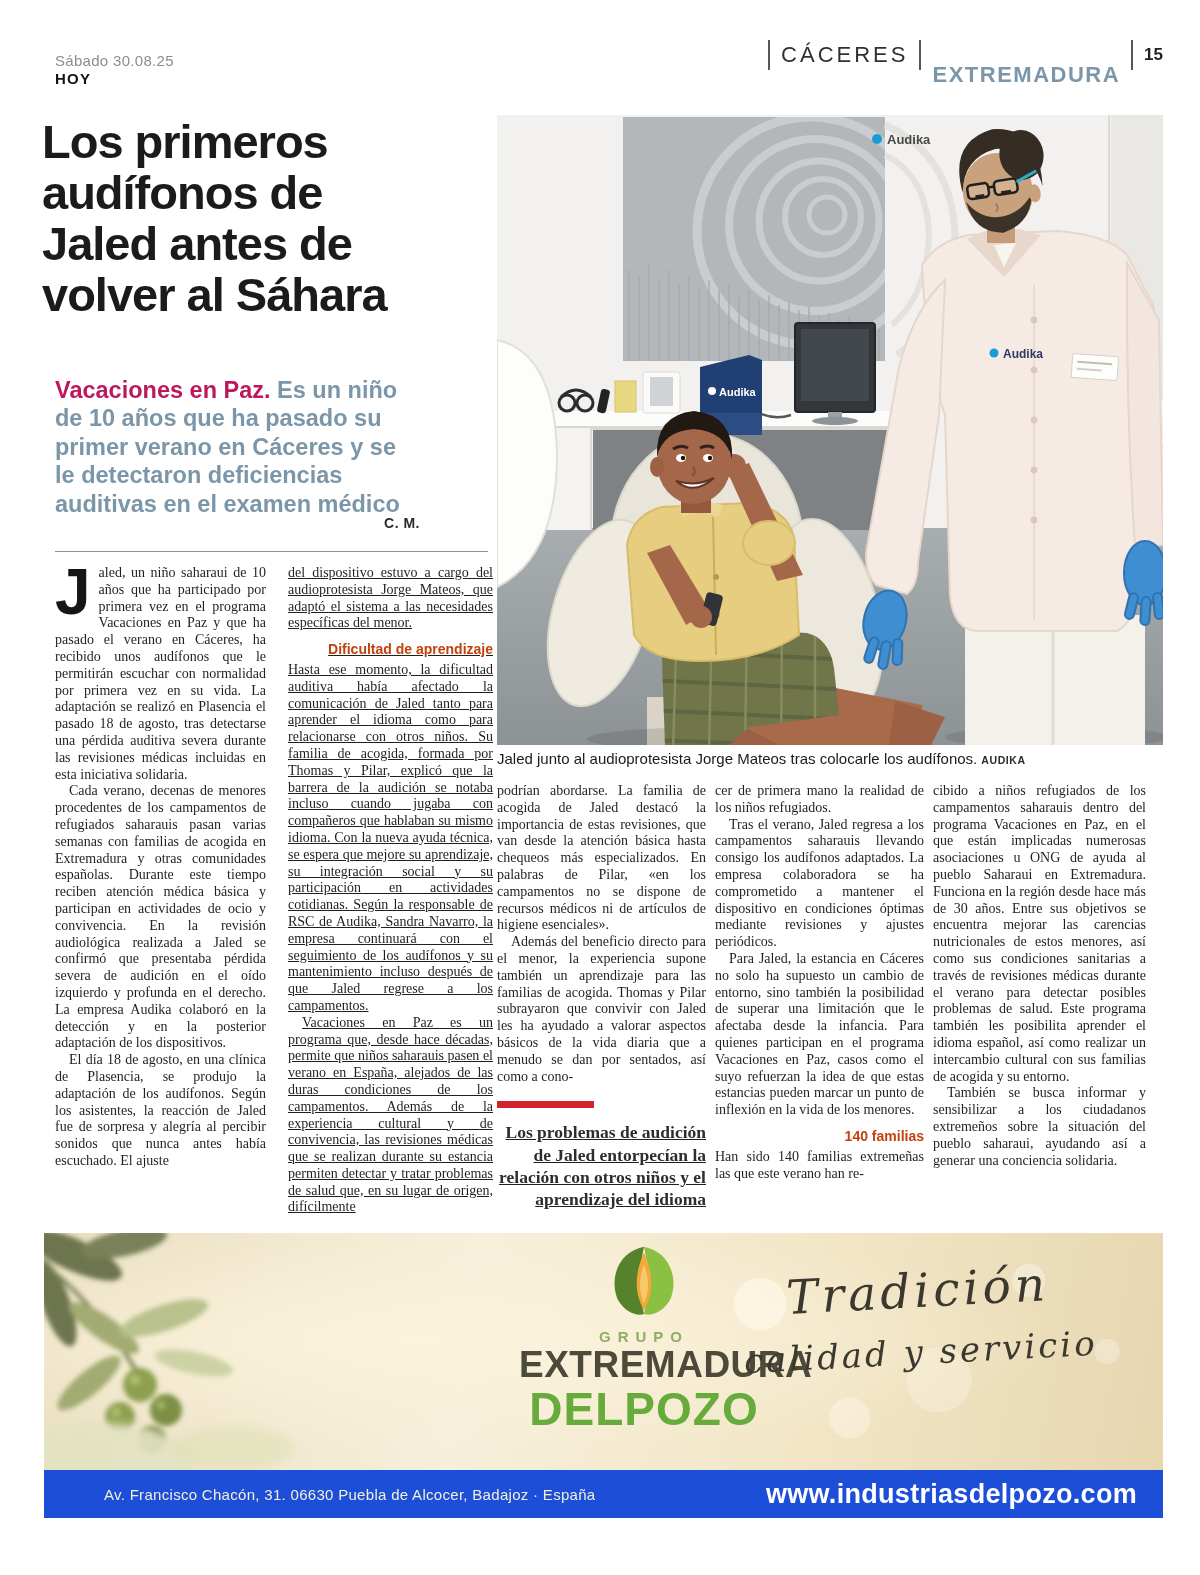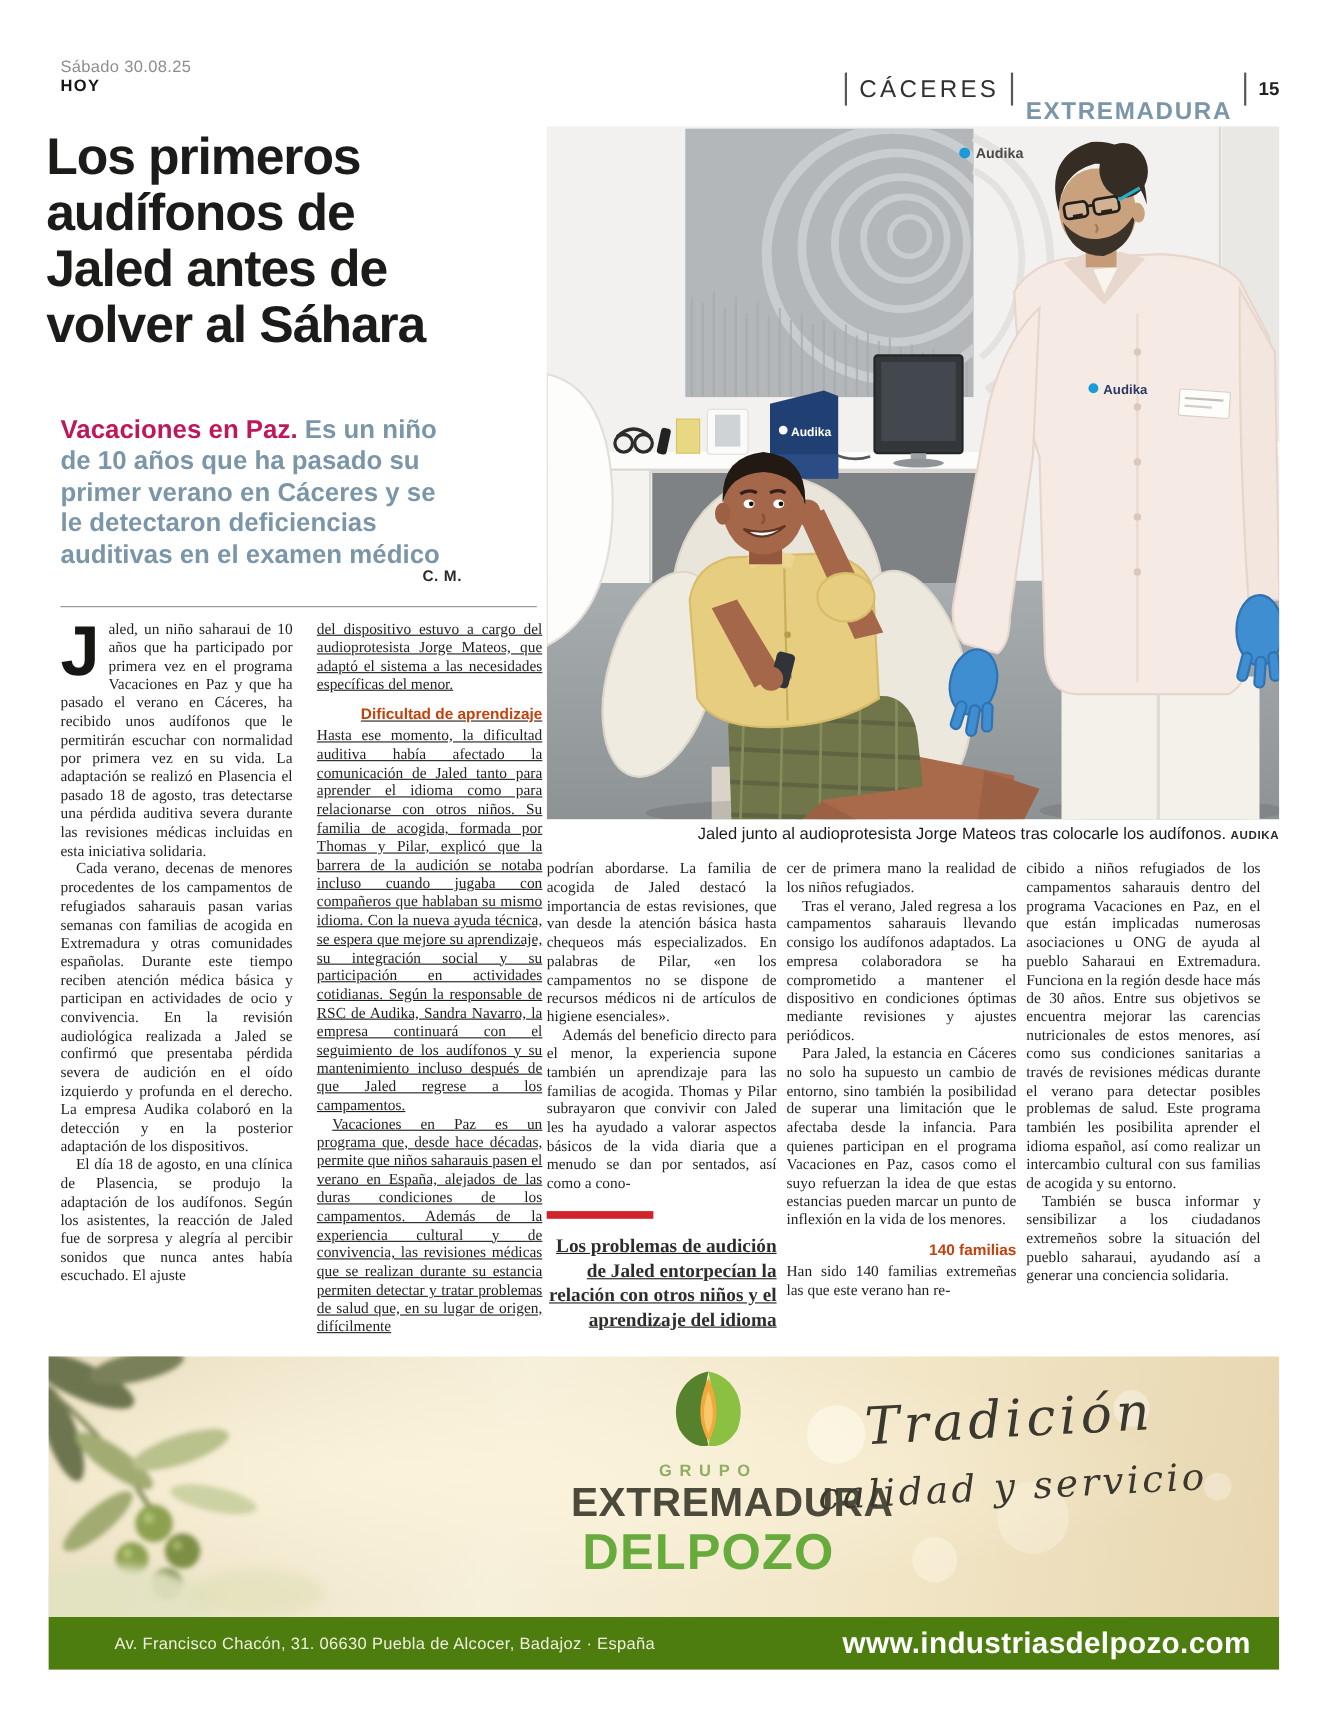--- a/index.html
+++ b/index.html
@@ -3,21 +3,21 @@
 <meta charset="utf-8">
 <style>
   * { margin:0; padding:0; box-sizing:border-box; }
   html,body { background:#ffffff; }
   .page { position:relative; width:1200px; height:1575px; background:#fff; overflow:hidden;
           font-family:"Liberation Sans", sans-serif; }
 
   
   .hdr-date { position:absolute; left:55px; top:52px; font-size:15px; color:#8d8d8d; letter-spacing:.3px; }
   .hdr-masthead { position:absolute; left:55px; top:70px; font-size:15px; font-weight:bold; color:#141414; letter-spacing:1.2px; }
-  .hdr-section { position:absolute; top:64px; right:37px; display:flex; align-items:center; gap:11px; height:34px;padding-left:20px; }
+  .hdr-section { position:absolute; top:38px; right:37px; display:flex; align-items:center; gap:11px; height:34px;padding-left:20px; }
   .hdr-bar { width:2px; height:30px; background:#55585a; }
   .hdr-city { font-size:22px; color:#303030; letter-spacing:3px; font-weight:400; }
   .hdr-region { font-size:22px; color:#7b96a8; letter-spacing:1.5px; font-weight:bold;margin-top:39px; }
   .hdr-page-num { font-size:17px; font-weight:bold; color:#222; }
 
   
   .headline { position:absolute; left:42px; top:116px; width:450px; font-weight:bold;
               font-size:47px; line-height:51px; color:#1b1b1a; letter-spacing:-1px; }
   .standfirst { position:absolute; left:55px; top:376px; width:362px; font-weight:bold;
                 font-size:23.5px; line-height:28.4px; color:#7b96a8; }
@@ -40,21 +40,21 @@
   .col-4 { left:715px; top:783px; width:209px; height:434px; }
   .col-5 { left:933px; top:783px; width:213px; height:434px; }
 
   .pullquote { margin-top:16px; text-align:right;text-decoration:underline; }
   .pq-bar { width:97px; height:7px; background:#d2232a; margin-bottom:13px; }
   .pq-text { font-family:"Liberation Serif", serif; font-weight:bold; font-size:17.5px;
              line-height:22.3px; color:#2e2d2b; }
 
   
   .photo { position:absolute; left:497px; top:115px; width:666px; height:630px; overflow:hidden; background:#eceae7; }
-  .caption { position:absolute; left:497px; top:750px; width:666px; font-size:15px; color:#1b1b1b;text-align:right; }
+  .caption { position:absolute; left:497px; top:750px; width:666px; font-size:15px; color:#1b1b1b; }
   .caption .credit { font-size:10.5px; font-weight:bold; letter-spacing:.6px; color:#2a2a2a; margin-left:4px; }
 
   
   .ad { position:absolute; left:44px; top:1233px; width:1119px; height:285px; overflow:hidden; }
   .ad-bg { position:absolute; inset:0 0 48px 0;
     background-image:
       radial-gradient(circle at 88% 20%, rgba(255,255,255,.35) 0 16px, rgba(255,255,255,0) 17px),
       radial-gradient(circle at 95% 50%, rgba(255,255,250,.3) 0 12px, rgba(255,255,250,0) 13px),
       radial-gradient(circle at 72% 78%, rgba(255,250,235,.4) 0 20px, rgba(255,250,235,0) 21px),
       radial-gradient(circle at 64% 30%, rgba(255,253,242,.5) 0 26px, rgba(255,253,242,0) 27px),
@@ -64,21 +64,21 @@
   }
   .ad-olives { position:absolute; left:0; top:0; width:430px; height:237px; }
   .ad-logo { position:absolute; left:475px; top:6px; width:250px; text-align:center; }
   .ad-logo-group { font-size:15px; letter-spacing:7px; color:#8fae63; font-weight:bold; margin-top:5px; }
   .ad-logo-name1 { font-size:37px; color:#4c4a3a; font-weight:bold; letter-spacing:.5px; line-height:40px; }
   .ad-logo-name2 { font-size:46px; color:#66ab3c; font-weight:bold; letter-spacing:1px; line-height:48px; }
   .ad-tagline { position:absolute; left:645px; top:30px; width:460px; text-align:center;
                 transform:rotate(-3deg); font-family:"DejaVu Serif", serif; font-style:italic; color:#3b392f; }
   .ad-tag1 { font-size:47px; letter-spacing:4px; }
   .ad-tag2 { font-size:34px; letter-spacing:3px; margin-top:14px; }
-  .ad-bar { position:absolute; left:0; bottom:0; width:100%; height:48px; background:#4d7c0f;
+  .ad-bar { position:absolute; left:0; bottom:0; width:100%; height:48px; background:#1d4ed8;
             display:flex; align-items:center; justify-content:space-between; padding:0 26px 0 60px; }
   .ad-address { font-size:15px; color:#f2efdd; letter-spacing:.3px; }
   .ad-site { font-size:27px; font-weight:bold; color:#ffffff; letter-spacing:.3px; }
 </style>
 </head>
 <body>
 
 <div class="page">
 
   <div class="hdr-date">Sábado 30.08.25</div>

